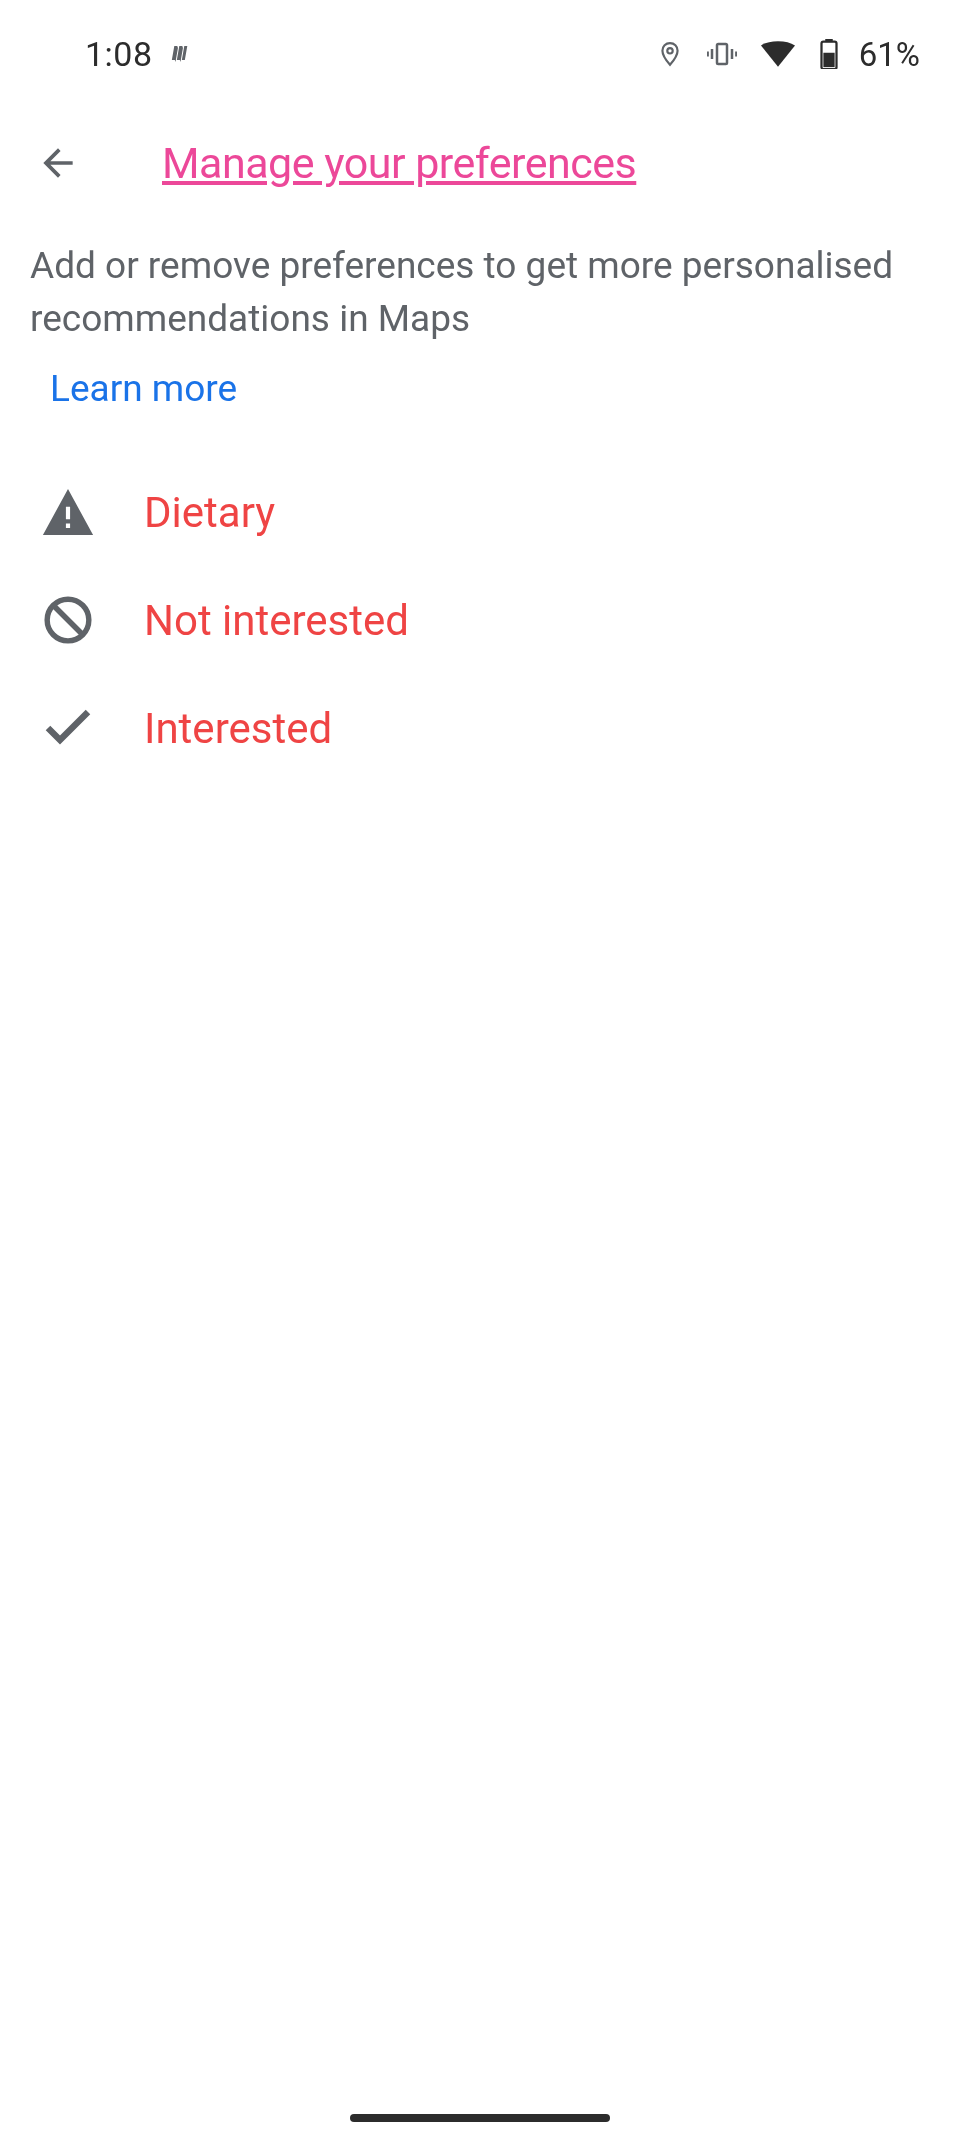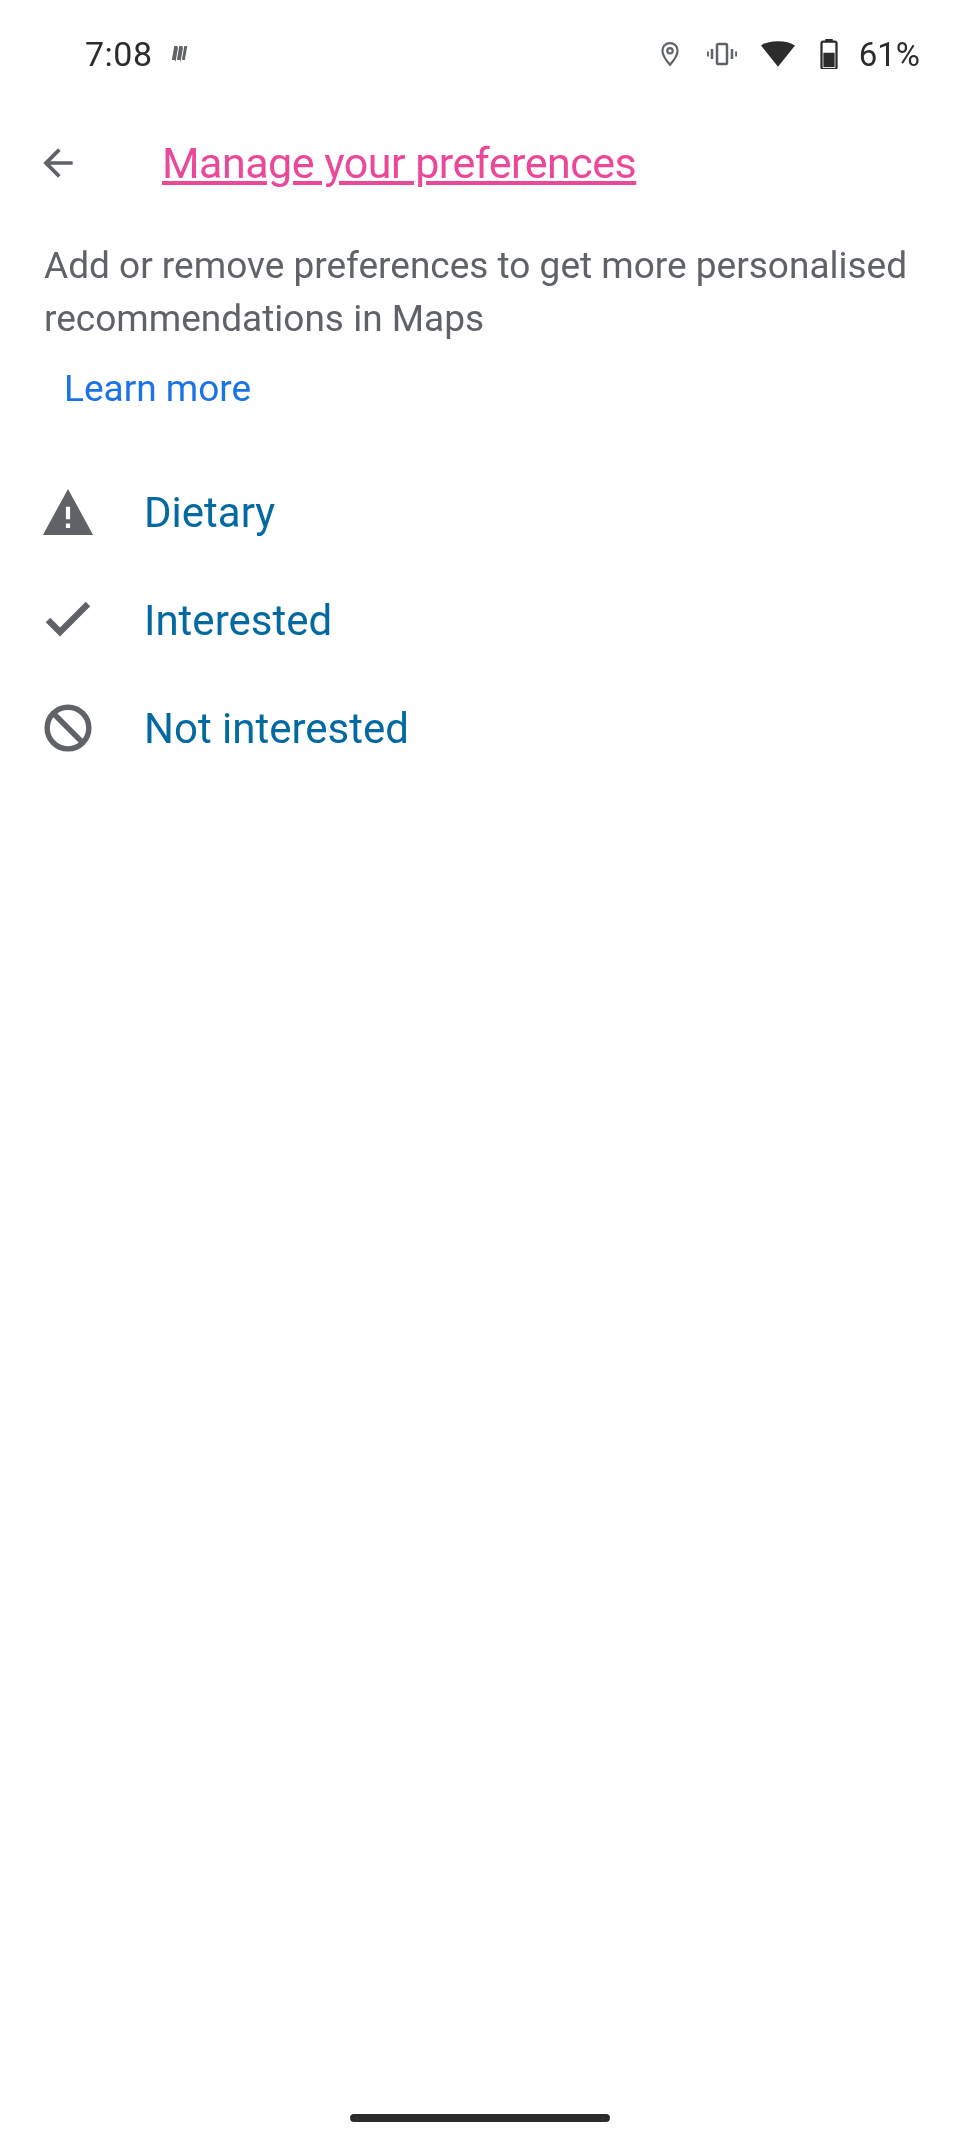--- a/index.html
+++ b/index.html
@@ -64,21 +64,21 @@
       cursor: pointer;
     }
     .page-title {
       font-size: 43px;
       font-weight: 400;
       color: #ec4899;
       letter-spacing: -0.5px;
       text-decoration: underline;
     }
     .description-block {
-      padding: 0 44px;
+      padding: 0 30px;
     }
     .description-text {
       font-size: 37px;
       line-height: 1.42;
       color: #5f6368;
       font-weight: 400;
     }
     .learn-more {
       font-size: 37px;
       color: #1a73e8;
@@ -101,40 +101,40 @@
     .pref-icon {
       width: 56px;
       height: 56px;
       display: inline-flex;
       align-items: center;
       justify-content: center;
       flex-shrink: 0;
     }
     .pref-label {
       font-size: 42px;
-      color: #0369a1;
+      color: #ef4444;
       font-weight: 400;
     }
     .nav-handle {
       position: absolute;
       bottom: 20px;
       left: 50%;
       transform: translateX(-50%);
       width: 260px;
       height: 8px;
       background: #2c2c2c;
       border-radius: 4px;
     }
   </style>
 </head>
 <body>
 
 <div class="status-bar">
   <div class="status-left">
-    <span class="status-time">7:08</span>
+    <span class="status-time">1:08</span>
     <span class="status-icon">
       <svg width="24" height="24" viewBox="0 0 24 24" fill="#5f6368">
         <path d="M4 4h3l1 2v14l-1-2H4V4zm5 0h3l1 2v14l-1-2H9V4zm5 0h3v14h-3V4z" transform="skewX(-10)"></path>
       </svg>
     </span>
   </div>
   <div class="status-right">
     <span class="status-icon">
       <svg width="26" height="30" viewBox="0 0 24 24" fill="none" stroke="#5f6368" stroke-width="2">
         <path d="M12 2C8 2 5 5 5 9c0 5 7 13 7 13s7-8 7-13c0-4-3-7-7-7z"></path>
@@ -184,30 +184,30 @@
   <div class="pref-row">
     <span class="pref-icon">
       <svg width="52" height="46" viewBox="0 0 24 22" fill="#5f6368">
         <path d="M12 0L0 22h24L12 0zm-1 8.5h2v6h-2v-6zm0 8h2v2.2h-2v-2.2z"></path>
       </svg>
     </span>
     <span class="pref-label">Dietary</span>
   </div>
   <div class="pref-row">
     <span class="pref-icon">
-      <svg width="52" height="40" viewBox="0 0 24 20" fill="none" stroke="#5f6368" stroke-width="3.2">
-        <path d="M2 10l6 6L22 2"></path>
-      </svg>
-    </span>
-    <span class="pref-label">Interested</span>
-  </div>
-  <div class="pref-row">
-    <span class="pref-icon">
       <svg width="50" height="50" viewBox="0 0 24 24" fill="none" stroke="#5f6368" stroke-width="2.6">
         <circle cx="12" cy="12" r="10"></circle>
         <line x1="4.8" y1="4.8" x2="19.2" y2="19.2"></line>
       </svg>
     </span>
     <span class="pref-label">Not interested</span>
   </div>
+  <div class="pref-row">
+    <span class="pref-icon">
+      <svg width="52" height="40" viewBox="0 0 24 20" fill="none" stroke="#5f6368" stroke-width="3.2">
+        <path d="M2 10l6 6L22 2"></path>
+      </svg>
+    </span>
+    <span class="pref-label">Interested</span>
+  </div>
 </div>
 
 <div class="nav-handle"></div>
 
 </body></html>

